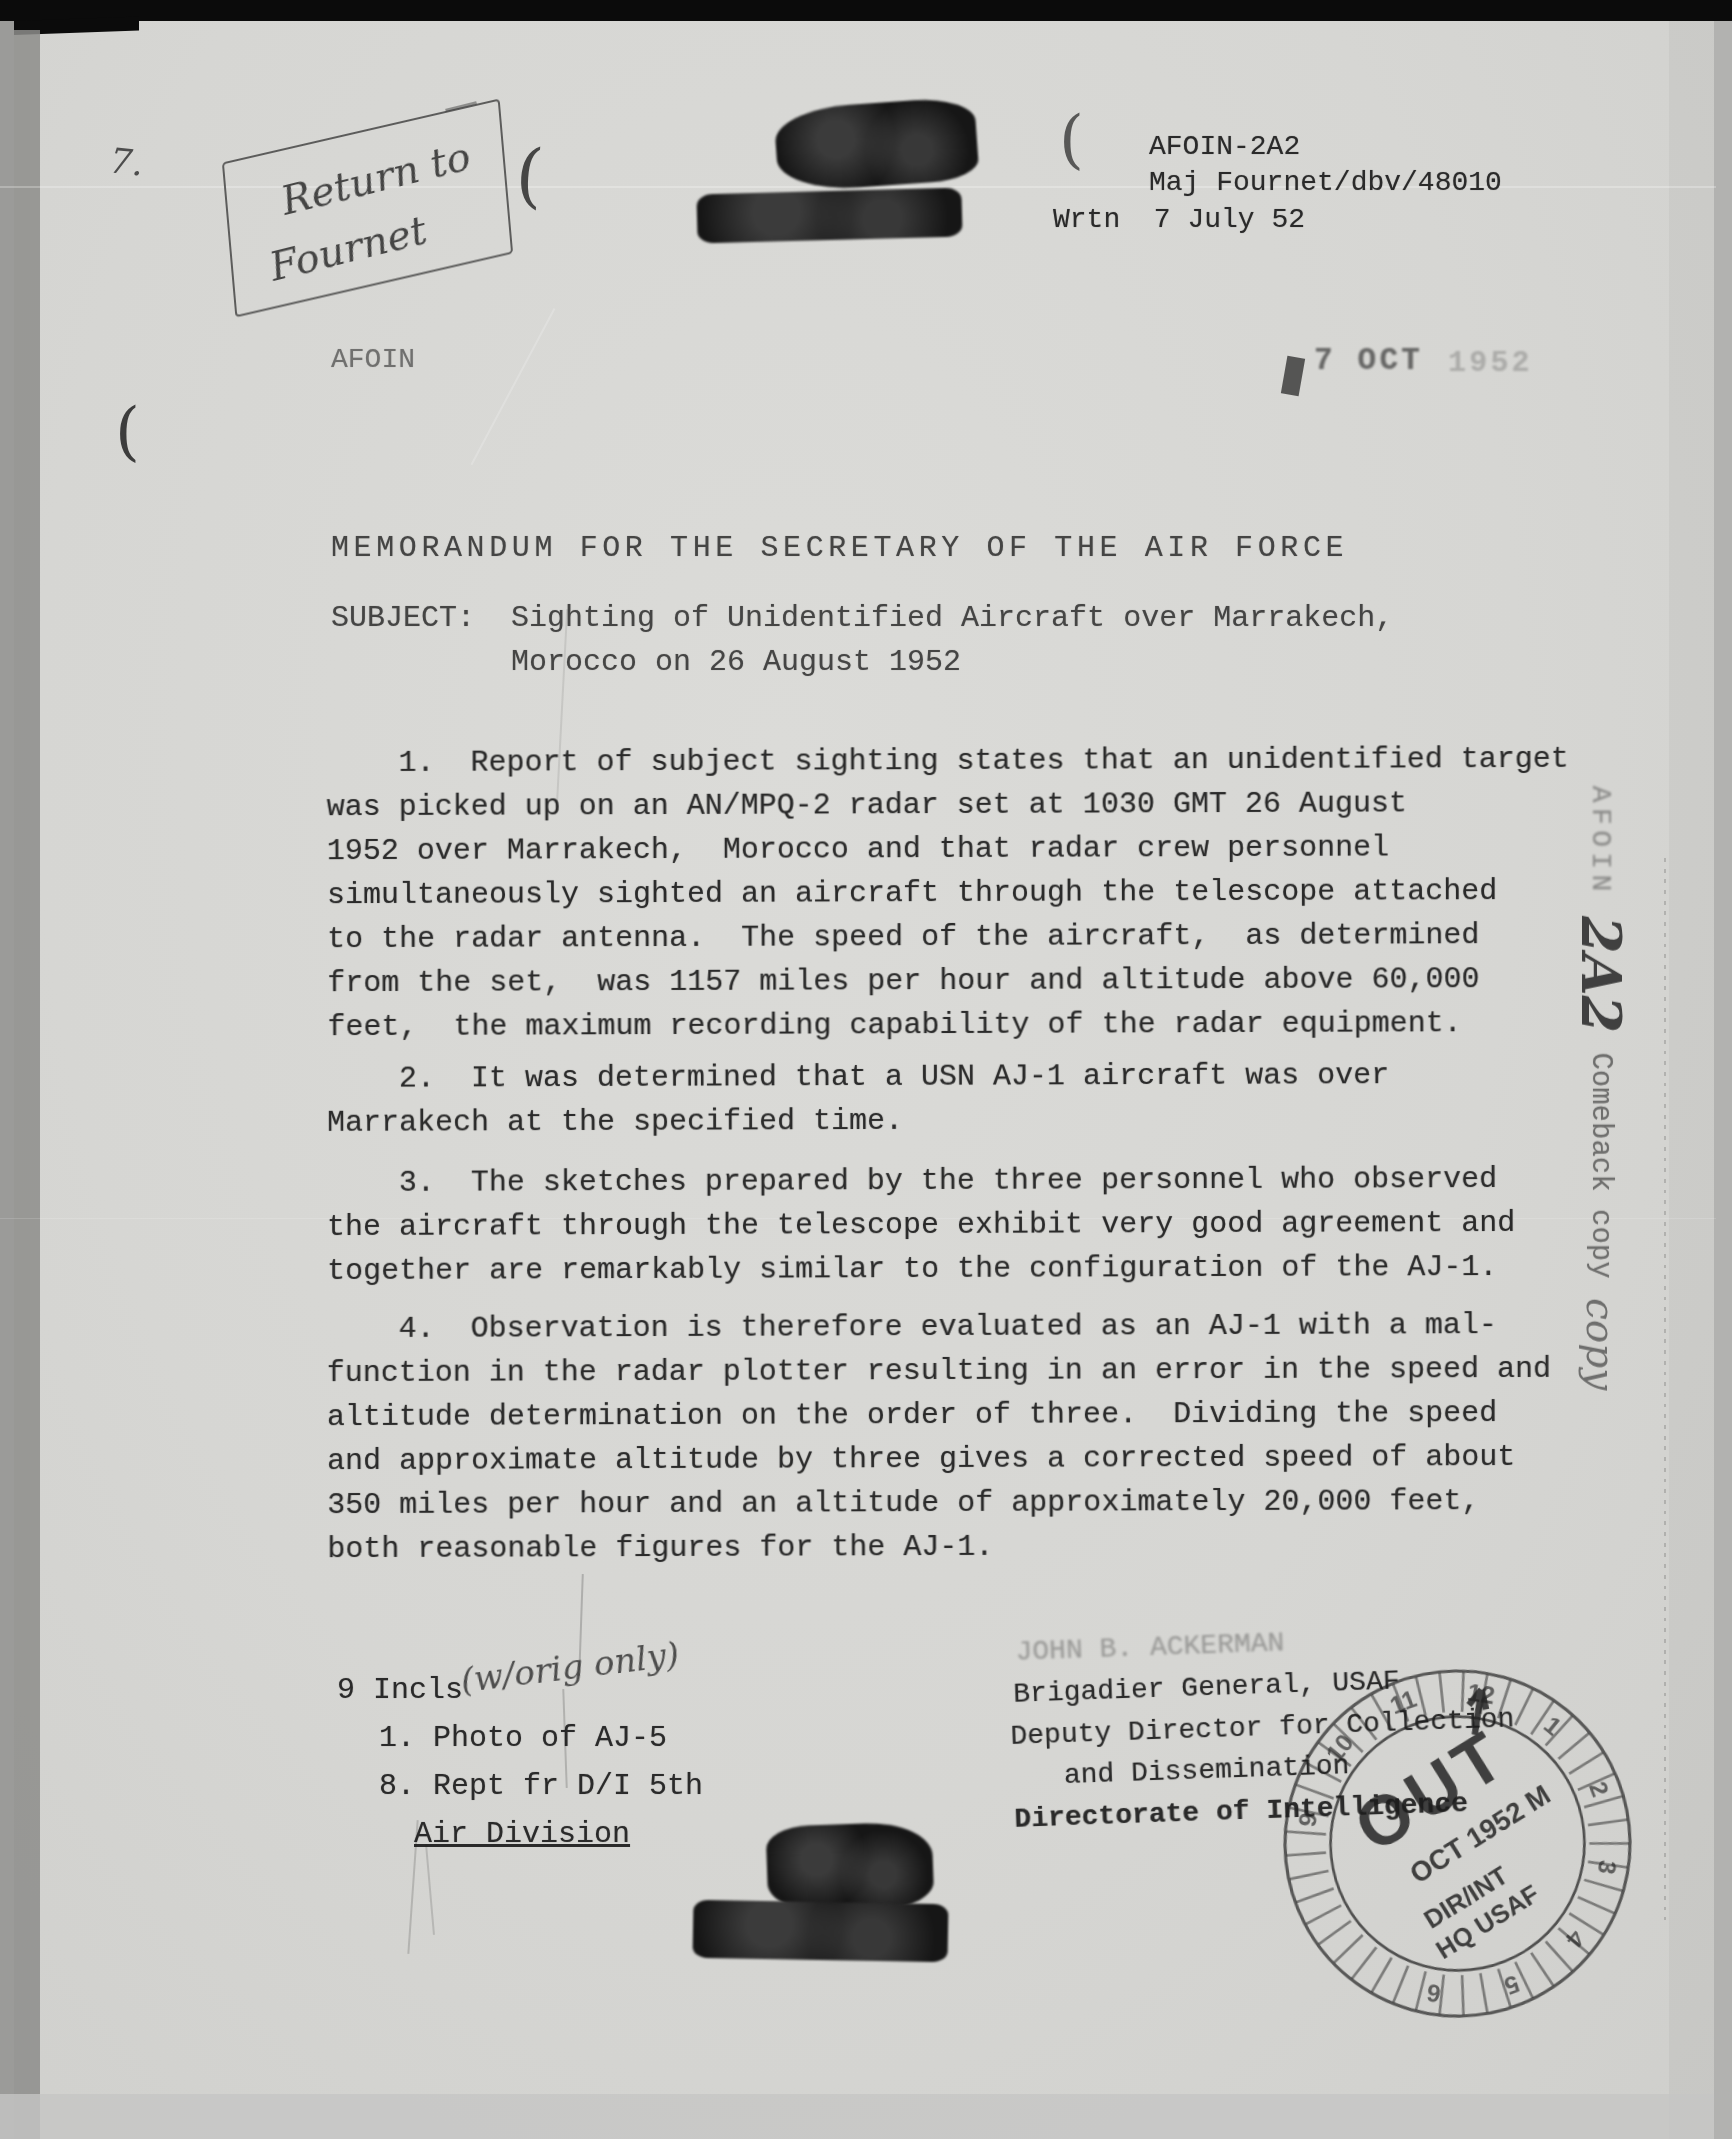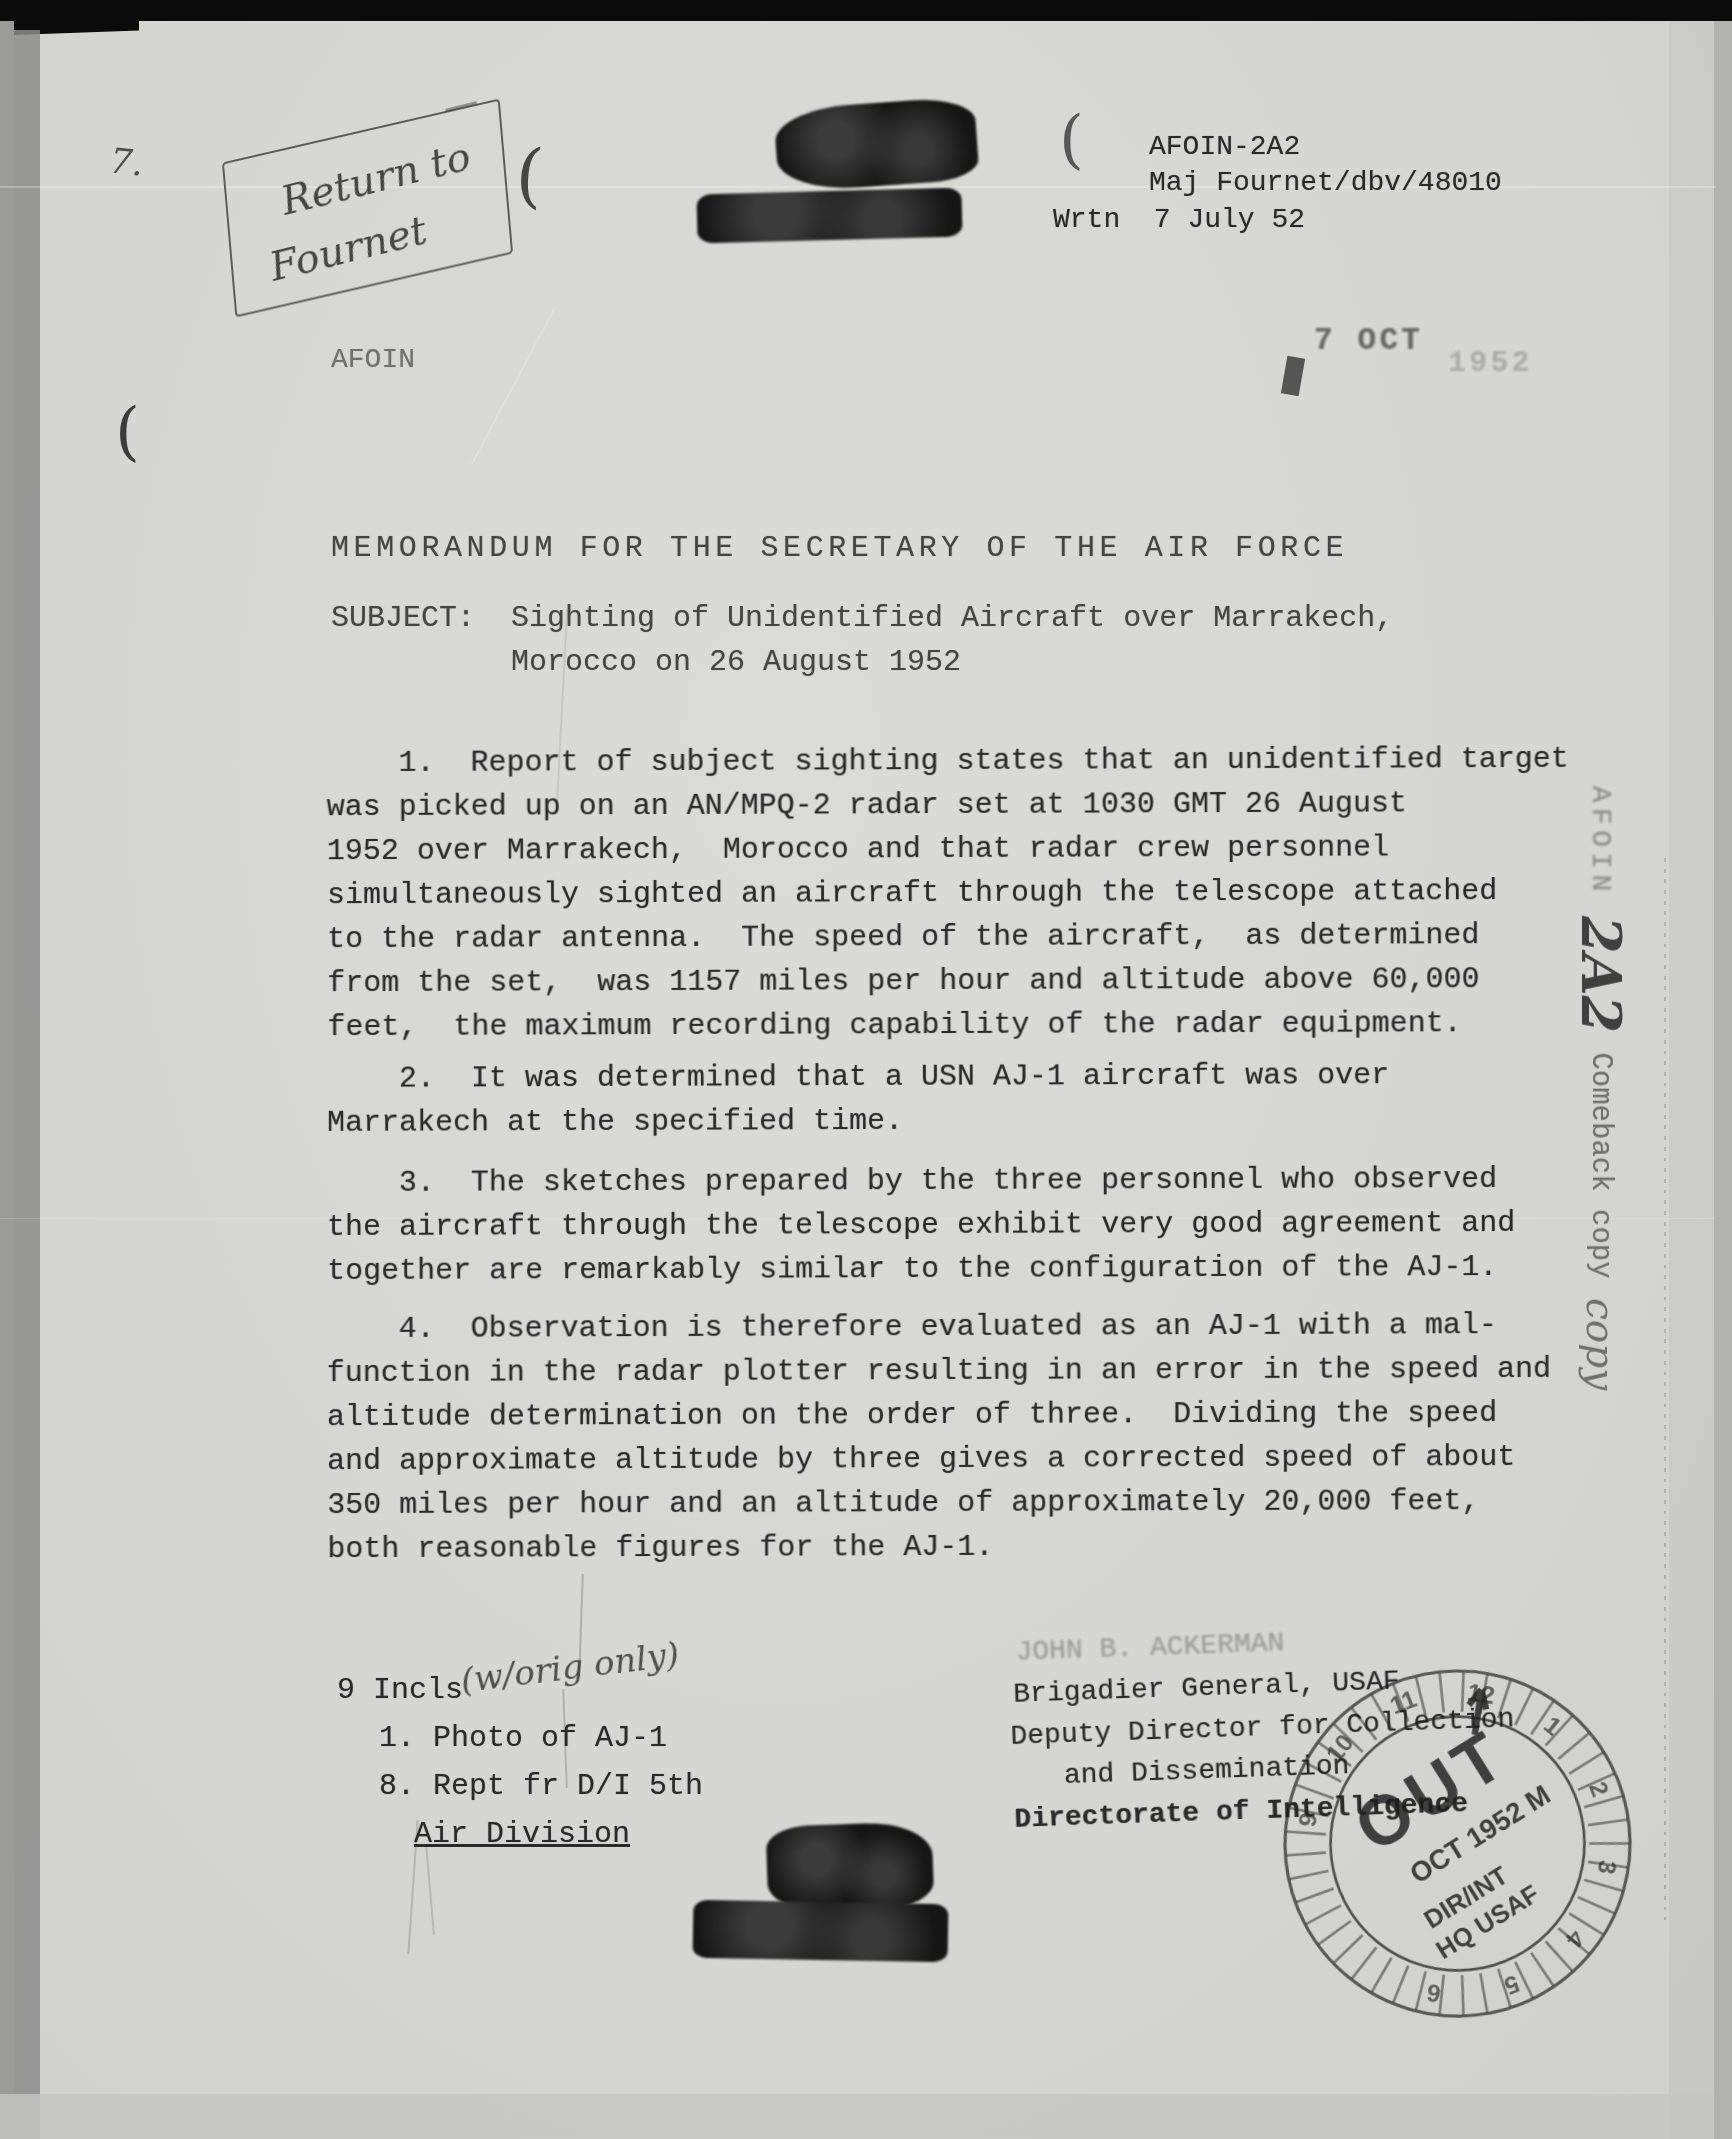--- a/index.html
+++ b/index.html
@@ -66,21 +66,21 @@
   <div class="abs blob" style="left:697px;top:191px;width:265px;height:49px;transform:rotate(-1.5deg);
        border-radius:16px/11.8px;"></div>
 
   <div class="abs typed header-text t-dark" style="left:1149px;top:129px;">AFOIN-2A2</div>
   <div class="abs typed header-text t-dark" style="left:1149px;top:165px;">Maj Fournet/dbv/48010</div>
   <div class="abs typed header-text t-dark" style="left:1053px;top:202px;">Wrtn  7 July 52</div>
 
   <div class="abs typed header-text t-faded" style="left:331px;top:342px;filter:blur(0.5px);">AFOIN</div>
 
   <div class="abs pencil" style="left:1284px;top:357px;width:18px;height:38px;transform:rotate(10deg);background:rgba(30,30,30,.7);"></div>
-  <div class="abs typed" style="left:1314px;top:323px;font-size:31px;font-weight:bold;letter-spacing:3.2px;opacity:.6;filter:blur(0.8px);">7 OCT</div>
+  <div class="abs typed" style="left:1314px;top:343px;font-size:31px;font-weight:bold;letter-spacing:3.2px;opacity:.6;filter:blur(0.8px);">7 OCT</div>
   <div class="abs typed" style="left:1448px;top:346px;font-size:30px;font-weight:bold;letter-spacing:3.2px;opacity:.22;filter:blur(1.1px);">1952</div>
 
   <div class="abs typed title-text t-med" style="left:331px;top:499px;">MEMORANDUM FOR THE SECRETARY OF THE AIR FORCE</div>
 
   <div class="abs typed body-text t-med" style="left:331px;top:596px;filter:blur(0.4px);">SUBJECT:  Sighting of Unidentified Aircraft over Marrakech,
           Morocco on 26 August 1952</div>
 
   <div class="abs typed body-text t-dark" style="left:327px;top:739px;transform:rotate(-.2deg);">    1.  Report of subject sighting states that an unidentified target
 was picked up on an AN/MPQ-2 radar set at 1030 GMT 26 August
 1952 over Marrakech,  Morocco and that radar crew personnel
@@ -101,21 +101,21 @@
 both reasonable figures for the AJ-1.</div>
 
   <div class="abs pencil" style="left:561px;top:609px;width:1.6px;height:198px;transform:rotate(3deg);opacity:.25;"></div>
   <div class="abs pencil" style="left:580px;top:1574px;width:2.1px;height:102px;transform:rotate(2deg);opacity:.55;"></div>
   <div class="abs pencil" style="left:564px;top:1689px;width:2.1px;height:99px;transform:rotate(-2deg);opacity:.5;"></div>
   <div class="abs pencil" style="left:412px;top:1820px;width:2.1px;height:134px;transform:rotate(4deg);opacity:.45;"></div>
   <div class="abs pencil" style="left:429px;top:1844px;width:1.6px;height:91px;transform:rotate(-5deg);opacity:.4;"></div>
 
   <div class="abs typed body-text t-dark" style="left:337px;top:1668px;">9 Incls</div>
   <div class="abs hand" style="left:460px;top:1647px;font-size:34px;transform:rotate(-7deg);opacity:.8;filter:blur(0.3px);">(w/orig only)</div>
-  <div class="abs typed body-text t-dark" style="left:379px;top:1716px;">1. Photo of AJ-1</div>
+  <div class="abs typed body-text t-dark" style="left:379px;top:1716px;">1. Photo of AJ-5</div>
   <div class="abs typed body-text t-dark" style="left:379px;top:1764px;">8. Rept fr D/I 5th</div>
   <div class="abs typed body-text t-dark" style="left:414px;top:1812px;text-decoration:underline;">Air Division</div>
 
   <svg class="abs stamp-svg" width="375" height="375" viewBox="0 0 700 700" style="left:1270px;top:1656px;transform:rotate(-6deg);">
     <circle cx="350" cy="350" r="322" fill="none" stroke="#242424" stroke-width="6" opacity=".7"></circle>
     <circle cx="350" cy="350" r="237" fill="none" stroke="#242424" stroke-width="5" opacity=".75"></circle>
     <g id="stamp-ticks">
         <line x1="350" y1="104" x2="350" y2="30" stroke="#242424" stroke-width="5" opacity=".5"></line>
         <line x1="384.2365828361761" y1="106.3940550895737" x2="394.53539230722095" y2="33.1142180026975" stroke="#242424" stroke-width="5" opacity=".5"></line>
         <line x1="417.8067895309818" y1="113.52962279917355" x2="438.20395386143974" y2="42.396257299737954" stroke="#242424" stroke-width="5" opacity=".5"></line>

